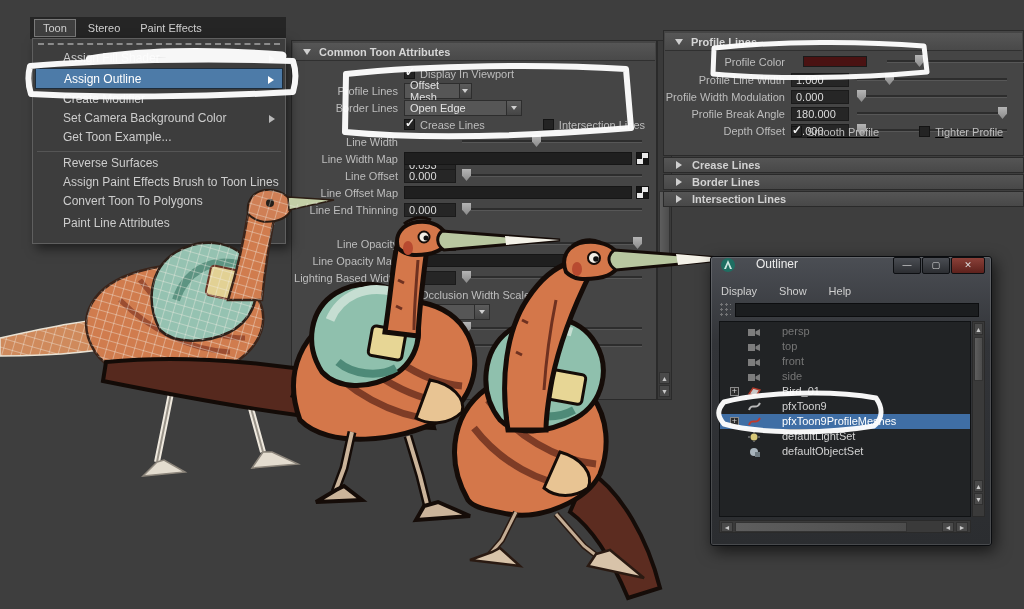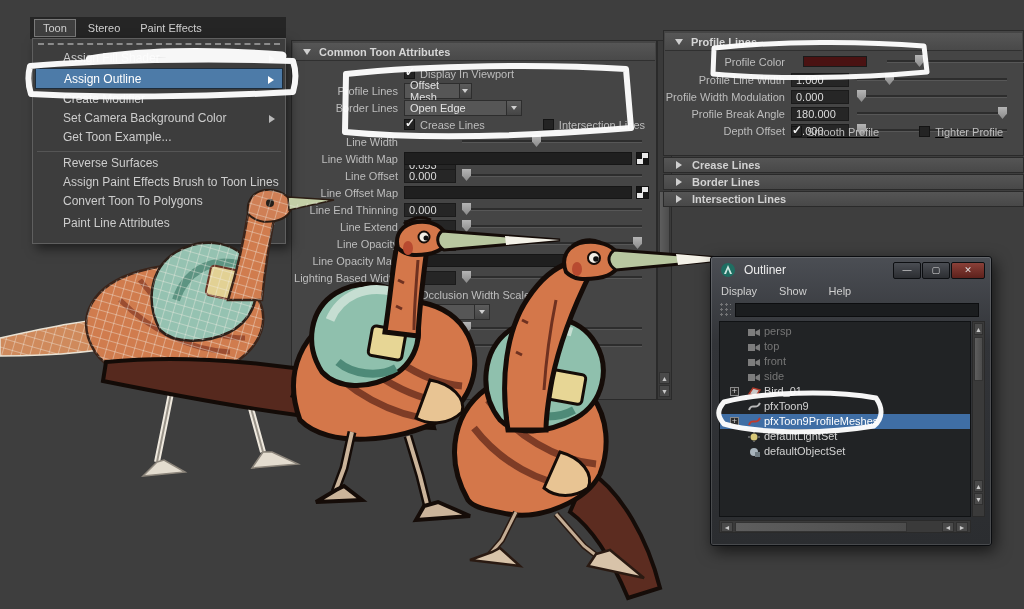--- a/index.html
+++ b/index.html
@@ -41,36 +41,36 @@
     box-shadow:4px 5px 10px rgba(0,0,0,.5);}
   .tearoff{position:absolute;left:5px;right:5px;top:4px;border-top:2px dashed #8b8b8b;height:0;}
   .mitem{position:absolute;left:2px;right:2px;height:19px;line-height:19px;padding-left:28px;color:#cdcdcd;font-size:12px;white-space:nowrap;}
   .mitem.hl{height:21px;line-height:21px;color:#fff;border:1px solid #1e2c3a;}
   .marrow{position:absolute;right:8px;top:6px;width:0;height:0;border-top:4px solid transparent;border-bottom:4px solid transparent;border-left:6px solid #b9b9b9;}
   .msep{position:absolute;left:4px;right:4px;height:1px;background:#2c2c2c;border-bottom:1px solid #555;}
 
   
   .owin{position:absolute;left:710px;top:256px;width:282px;height:290px;background:linear-gradient(#4b4e54,#323438 30%,#2b2d30);
     border:1px solid #0a0c0f;border-radius:3px;box-shadow:inset 0 0 0 1px rgba(255,255,255,.14),3px 5px 16px rgba(0,0,0,.65);}
-  .otitle{position:absolute;left:0;top:0;right:0;height:26px;display:flex;align-items:center;color:#ececec;font-size:12px;}
+  .otitle{position:absolute;left:0;top:0;right:0;height:26px;display:flex;align-items:flex-start;color:#ececec;font-size:12px;gap:12px;}
   .obtn{width:28px;height:17px;margin-left:1px;border:1px solid #0d0f12;border-radius:2px;background:linear-gradient(#4a4d53,#2c2e32);
     color:#ddd;font-size:9px;display:flex;align-items:center;justify-content:center;line-height:1;}
   .obtn.close{background:linear-gradient(#8a4038,#5d211c);width:34px;}
   .omenu{position:absolute;left:10px;top:28px;display:flex;gap:22px;color:#cfcfcf;font-size:11px;}
   .osearch{position:absolute;left:24px;right:12px;top:46px;height:14px;background:#1b1d1f;border:1px solid #0c0d0f;}
   .searchdots{position:absolute;left:8px;top:45px;width:12px;height:16px;
     background-image:radial-gradient(#9a9a9a 1px,transparent 1.2px);background-size:5px 5px;opacity:.6;}
   .otree{position:absolute;left:8px;top:64px;width:252px;height:196px;background:#212325;border:1px solid #101214;overflow:hidden;}
   .orow{position:absolute;left:0;width:100%;height:15px;display:flex;align-items:center;color:#d2d2d2;font-size:11px;}
   .orow.dim{color:#767676;}
   .orow .olabel{white-space:nowrap;}
   .plusbox{position:absolute;left:10px;top:3px;width:9px;height:9px;border:1px solid #8a8a8a;background:#2b2b2b;color:#cfcfcf;
     font-size:9px;line-height:7px;text-align:center;}
   .oicon{position:absolute;left:28px;top:2px;width:13px;height:11px;}
-  .olabel{position:absolute;left:44px;top:0;line-height:15px;text-align:right;}
+  .olabel{position:absolute;left:62px;top:0;line-height:15px;text-align:right;}
 
   
   .overlay{position:absolute;left:0;top:0;pointer-events:none;}
 </style>
 </head>
 <body>
 
 <div class="screen">
 
   <div class="panel" id="common-panel" style="left:291px;top:40px;width:366px;height:360px;">
@@ -142,27 +142,20 @@
     </div>
 
     <div class="crow" style="top:160px;">
       <span class="clabel" style="width:112px;">Line End Thinning</span>
       <span class="nfield" style="width:52px;">0.000</span>
       <span class="track" style="width:180px;margin-left:6px;">
           <i class="handle" style="left:0px;"></i>
         </span>
     </div>
 
-    <div class="crow" style="top:177px;">
-      <span class="clabel" style="width:112px;">Line Extend</span>
-      <span class="nfield" style="width:52px;">0.000</span>
-      <span class="track" style="width:180px;margin-left:6px;">
-          <i class="handle" style="left:0px;"></i>
-        </span>
-    </div>
 
     <div class="crow" style="top:194px;">
       <span class="clabel" style="width:112px;">Line Opacity</span>
       <span class="nfield" style="width:52px;"></span>
       <span class="track" style="width:180px;margin-left:6px;">
           <i class="handle" style="left:171px;"></i>
         </span>
     </div>
 
     <div class="crow" style="top:211px;">

